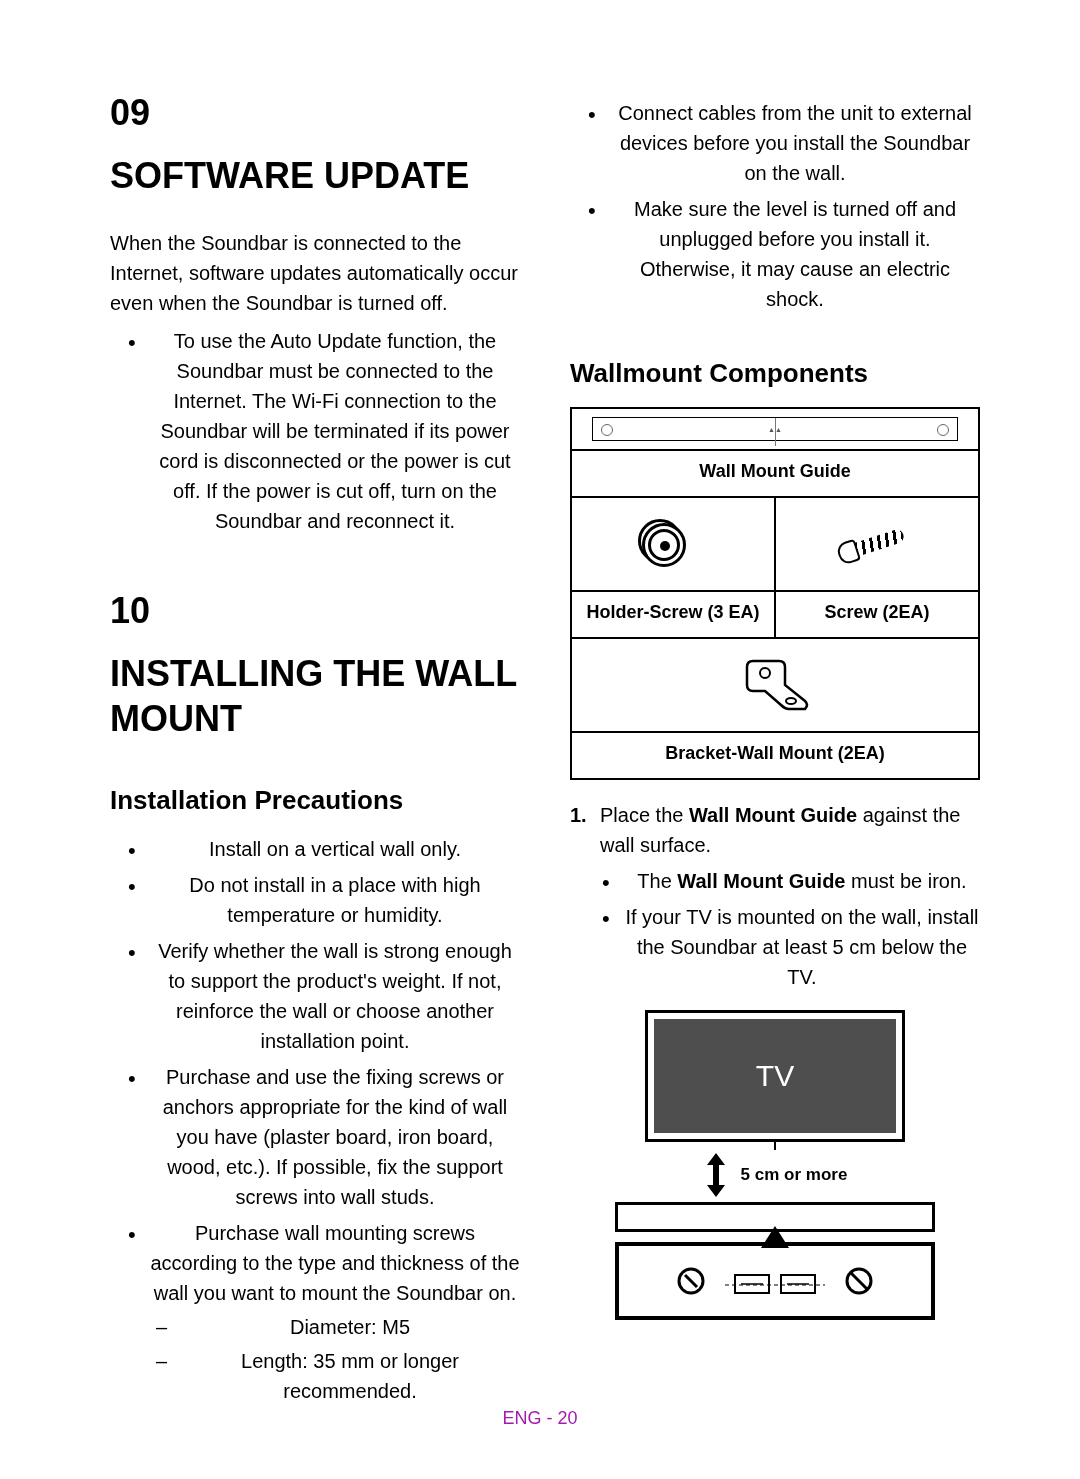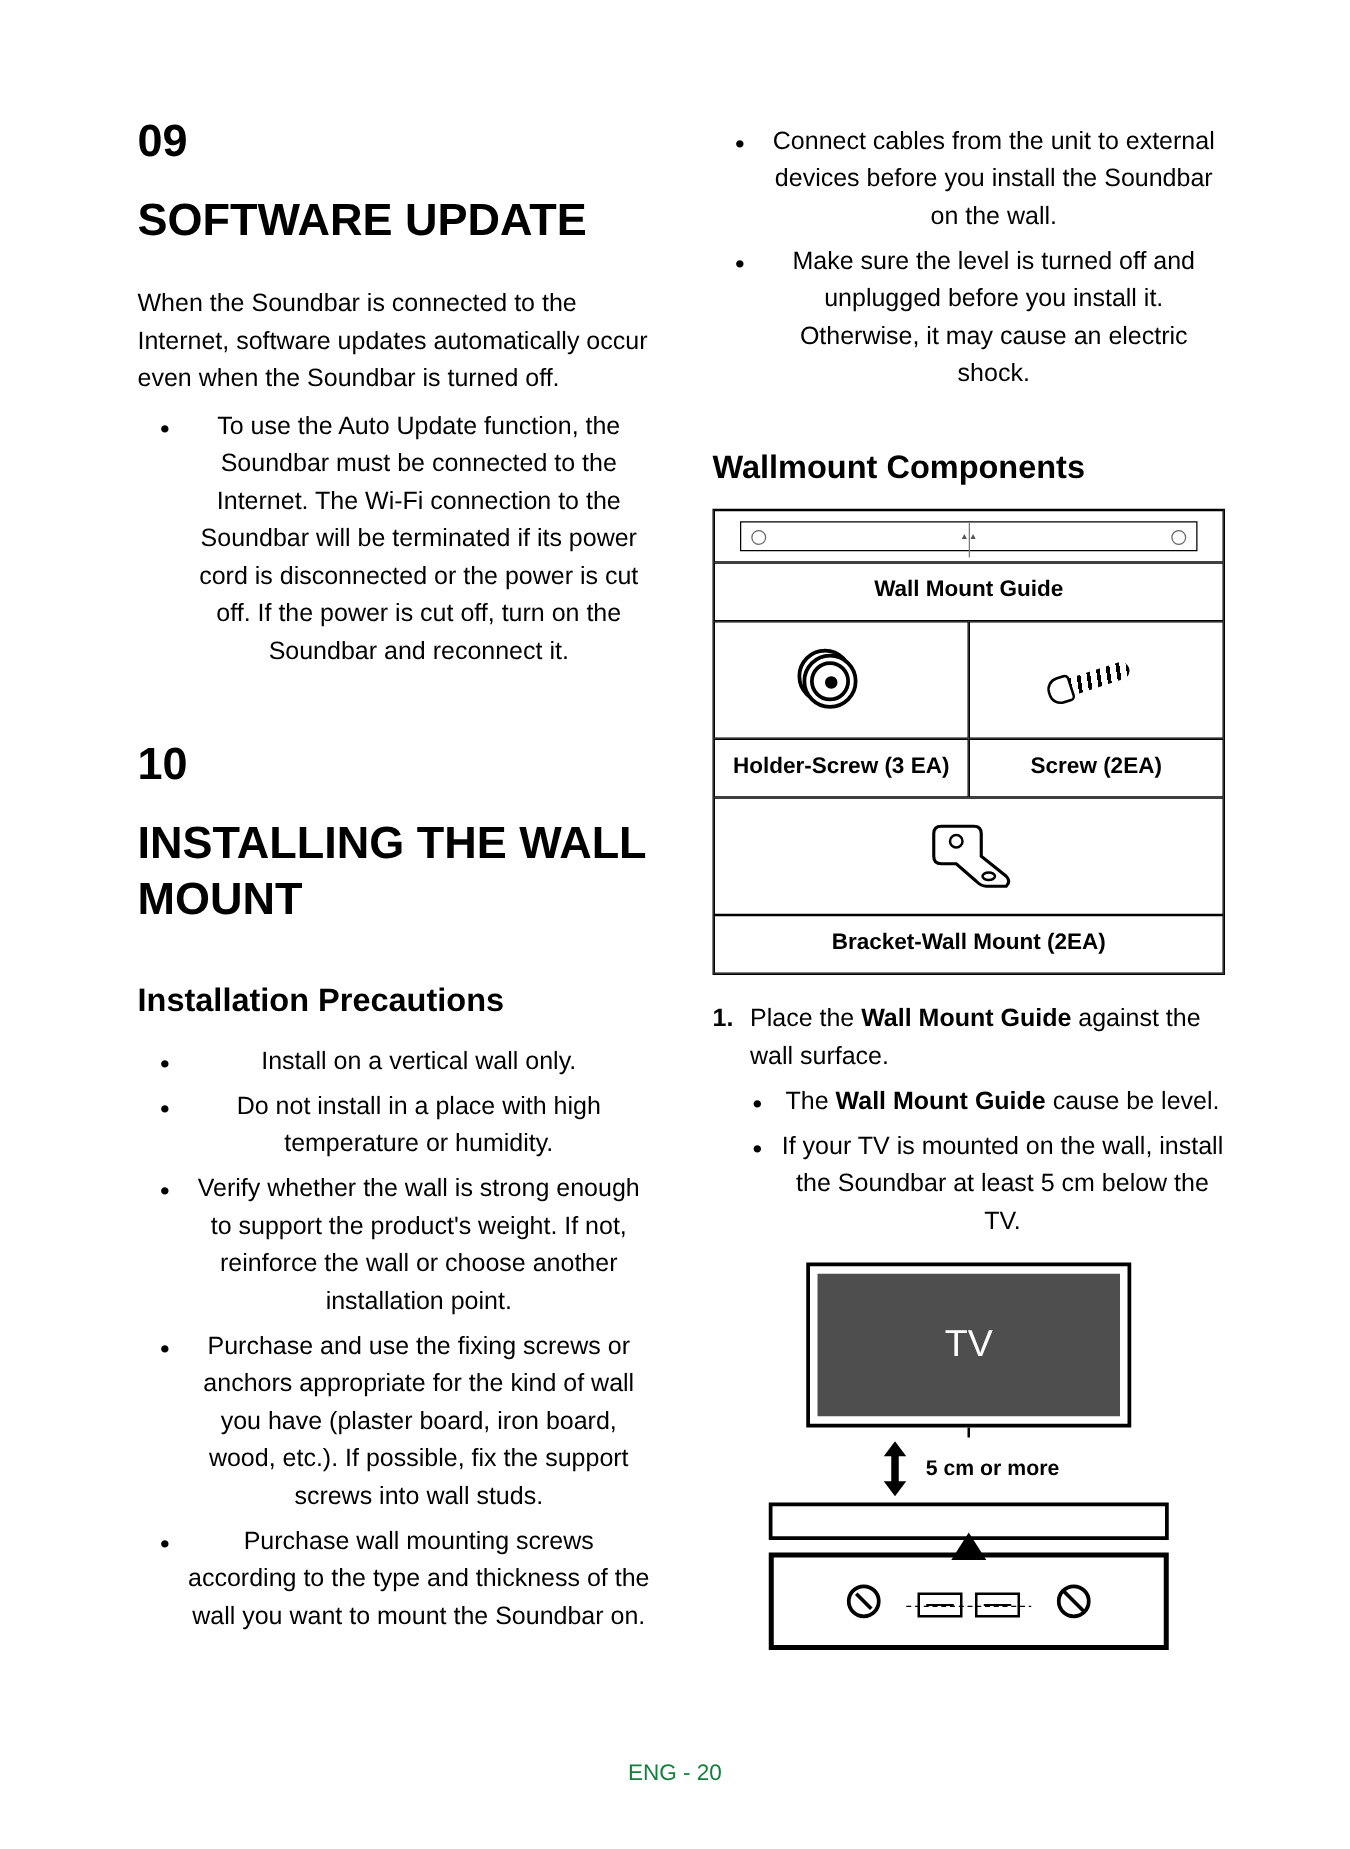--- a/index.html
+++ b/index.html
@@ -279,21 +279,21 @@
     border-bottom: 22px solid #000;
   }
   .soundbar svg { width: 220px; height: 56px; }
 
   .page-footer {
     position: absolute;
     bottom: 50px;
     left: 0; right: 0;
     text-align: center;
     font-size: 18px;
-    color: #15803d;
+    color: #a21caf;
   }
 </style>
 </head>
 <body>
 
 <div class="columns">
 
   <div class="col">
     <div class="section-heading">
       <span class="section-number">09</span>
@@ -315,20 +315,24 @@
 
     <div class="sub-heading">Installation Precautions</div>
 
     <ul class="bullets">
       <li>Install on a vertical wall only.</li>
       <li>Do not install in a place with high temperature or humidity.</li>
       <li>Verify whether the wall is strong enough to support the product's weight. If not, reinforce the wall or choose another installation point.</li>
       <li>Purchase and use the fixing screws or anchors appropriate for the kind of wall you have (plaster board, iron board, wood, etc.). If possible, fix the support screws into wall studs.</li>
       <li>
         <span>Purchase wall mounting screws according to the type and thickness of the wall you want to mount the Soundbar on.</span>
+        <ul class="dashes">
+          <li>Diameter: M5</li>
+          <li>Length: 35 mm or longer recommended.</li>
+        </ul>
       </li>
     </ul>
   </div>
 
   <div class="col">
     <ul class="bullets" style="margin-top:8px;">
       <li>Connect cables from the unit to external devices before you install the Soundbar on the wall.</li>
       <li>Make sure the level is turned off and unplugged before you install it. Otherwise, it may cause an electric shock.</li>
     </ul>
 
@@ -379,21 +383,21 @@
         <div class="comp-cell">Bracket-Wall Mount (2EA)</div>
       </div>
     </div>
 
     <ol class="steps">
       <li>
         <span class="step-num">1.</span>
         <span>Place the </span><b>Wall Mount Guide</b><span> against the wall surface.</span>
         <ul class="bullets" style="padding-left:24px; margin-top:6px;">
           <li>
-            <span>The </span><b>Wall Mount Guide</b><span> cause be level.</span>
+            <span>The </span><b>Wall Mount Guide</b><span> must be iron.</span>
           </li>
           <li>
             <span>If your TV is mounted on the wall, install the Soundbar at least 5 cm below the TV.</span>
           </li>
         </ul>
       </li>
     </ol>
 
     <div class="tv-diagram">
       <div class="tv-box">

